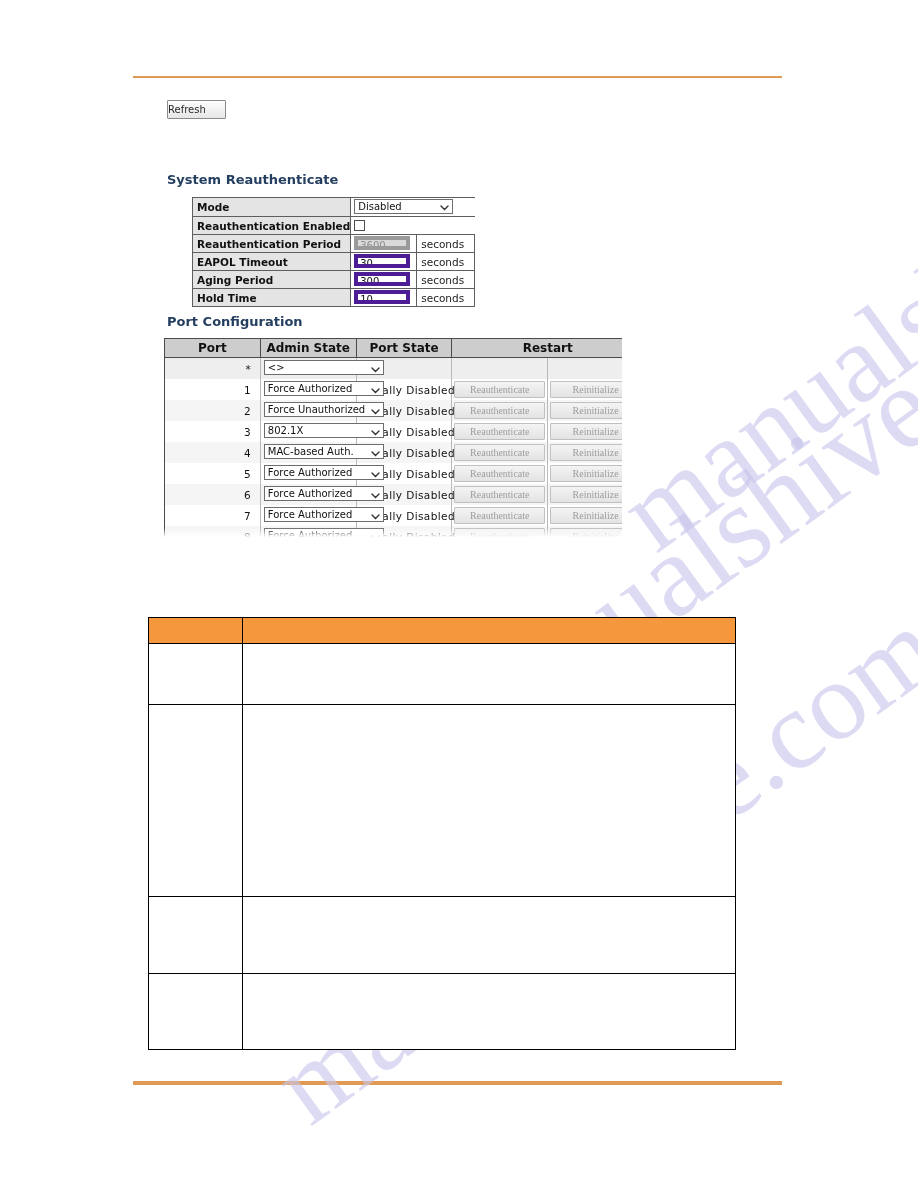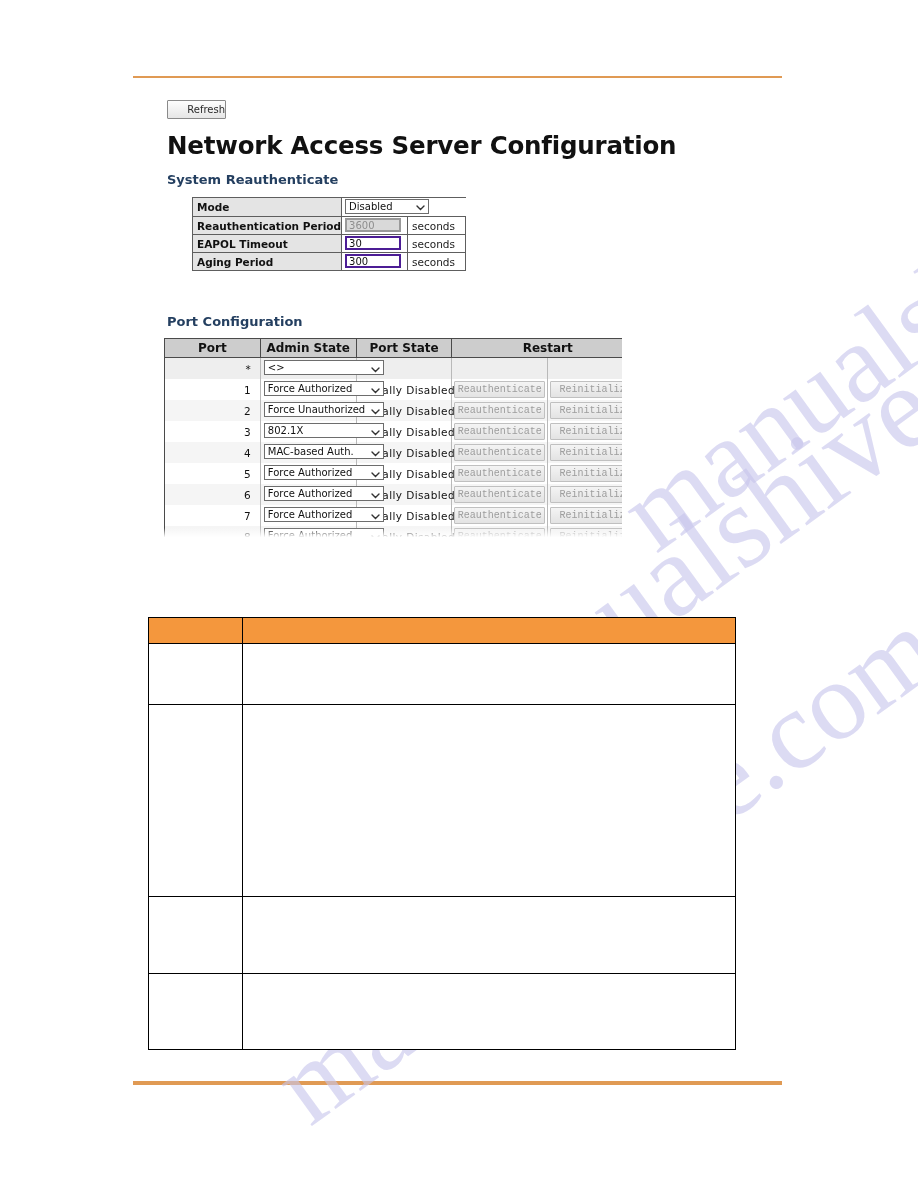--- a/index.html
+++ b/index.html
@@ -63,21 +63,21 @@
     position: absolute;
     left: 167px; top: 100px;
     width: 59px; height: 19px;
     background: linear-gradient(#fdfdfd, #e6e6e6);
     border: 1px solid #8a8a8a;
     border-radius: 1px;
     font-family: "DejaVu Sans", sans-serif;
     font-size: 10px;
     color: #2a2a2a;
     line-height: 17px;
-    text-align: right;
+    text-align: left;
     padding: 0;
     box-sizing: border-box;
     cursor: pointer;
   }
 
   .page-title {
     position: absolute;
     left: 167px; top: 131px;
     font-family: "DejaVu Sans", sans-serif;
     font-size: 24.5px;
@@ -133,21 +133,21 @@
     background: #ffffff;
     color: #222;
     padding-left: 4px;
     white-space: nowrap;
     border-left: none;
     margin-left: 12px;
   }
   .sysconf td.ctl.wide { border-right: none; }
 
   .sel {
-    width: 84px;
+    width: 99px;
     height: 15px;
     box-sizing: border-box;
     border: 1px solid #6d6d6d;
     background: #ffffff;
     font-family: "DejaVu Sans", sans-serif;
     font-size: 10px;
     color: #101010;
     padding: 0 14px 0 3px;
     line-height: 13px;
     position: relative;
@@ -170,21 +170,21 @@
     border: 1px solid #4d4d4d;
     background: #ffffff;
     display: inline-block;
     margin-top: 2px;
     cursor: pointer;
   }
 
   .txtin {
     width: 56px; height: 14px;
     box-sizing: border-box;
-    border: 2px solid #4c1d95;
+    border: 4px solid #4c1d95;
     background: #ffffff;
     font-family: "DejaVu Sans", sans-serif;
     font-size: 10px;
     color: #101010;
     padding: 0 2px;
     line-height: 12px;
     display: inline-block;
     white-space: nowrap;
     overflow: hidden;
     margin-top: 1px;
@@ -272,21 +272,21 @@
   .psel .chev { position: absolute; right: 3px; top: 3px; width: 9px; height: 9px; }
 
   .rbtn {
     display: block;
     width: 100%;
     height: 17px;
     box-sizing: border-box;
     background: linear-gradient(#f4f4f4, #e3e3e3);
     border: 1px solid #c0c0c0;
     border-radius: 1px;
-    font-family: Liberation Mono, monospace;
+    font-family: Liberation Serif, serif;
     font-size: 10px;
     color: #9d9d9d;
     line-height: 15px;
     text-align: center;
     padding: 0;
     cursor: default;
   }
 
   .pc-fade {
     position: absolute;
@@ -331,57 +331,69 @@
   <div class="wm wm-c">manualshive.com</div>
 </div>
 
 <div class="rule-top"></div>
 <div class="rule-bottom"></div>
 
 <div class="shot">
 
   <button class="refresh-btn">Refresh</button>
 
-  <div class="page-title">Network Access Server Configuration</div>
 
   <div class="section-title sc-title">System Reauthenticate</div>
 
   <table class="sysconf">
     <tbody>
       <tr>
         <td class="lbl">Mode</td>
         <td class="ctl wide" colspan="2">
           <span class="sel">
             <span>Disabled</span>
             <span class="chev">
               <svg width="9" height="9" viewBox="0 0 9 9">
                   <path d="M1 3 L4.5 6.5 L8 3" stroke="#333" stroke-width="1.4" fill="none" stroke-linecap="round"></path>
                 </svg>
             </span>
           </span>
         </td>
       </tr>
       <tr>
+        <td class="lbl">Reauthentication Enabled</td>
+        <td class="ctl wide" colspan="2">
+          <span class="chk"></span>
+        </td>
+      </tr>
+      <tr>
         <td class="lbl">Reauthentication Period</td>
         <td class="ctl">
           <span class="txtin dis">3600</span>
         </td>
         <td class="unit">seconds</td>
       </tr>
       <tr>
         <td class="lbl">EAPOL Timeout</td>
         <td class="ctl">
           <span class="txtin">30</span>
         </td>
         <td class="unit">seconds</td>
       </tr>
       <tr>
         <td class="lbl">Aging Period</td>
         <td class="ctl">
           <span class="txtin">300</span>
+        </td>
+        <td class="unit">seconds</td>
+      </tr>
+      <tr>
+        <td class="lbl">Hold Time</td>
+        <td class="ctl">
+          <span class="txtin">10</span>
         </td>
         <td class="unit">seconds</td>
       </tr>
     </tbody>
   </table>
 
   <div class="section-title pc-title">Port Configuration</div>
 
   <div class="pc-clip">
     <table class="portconf">

